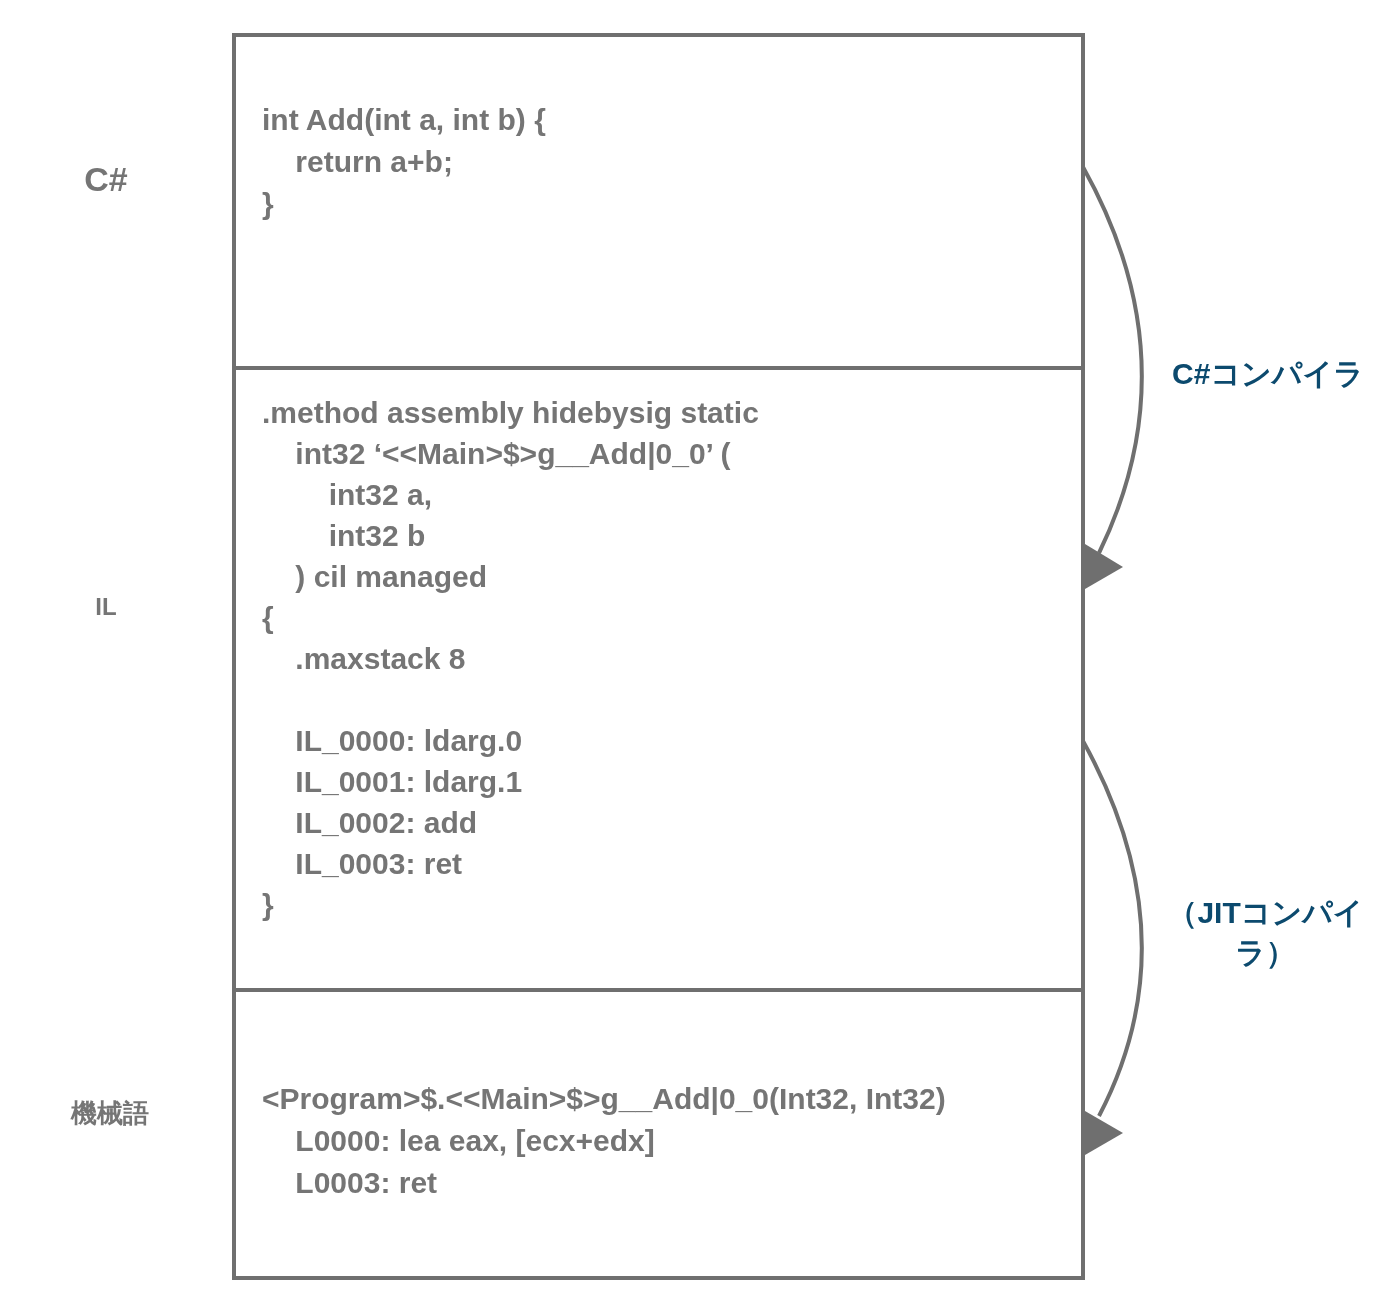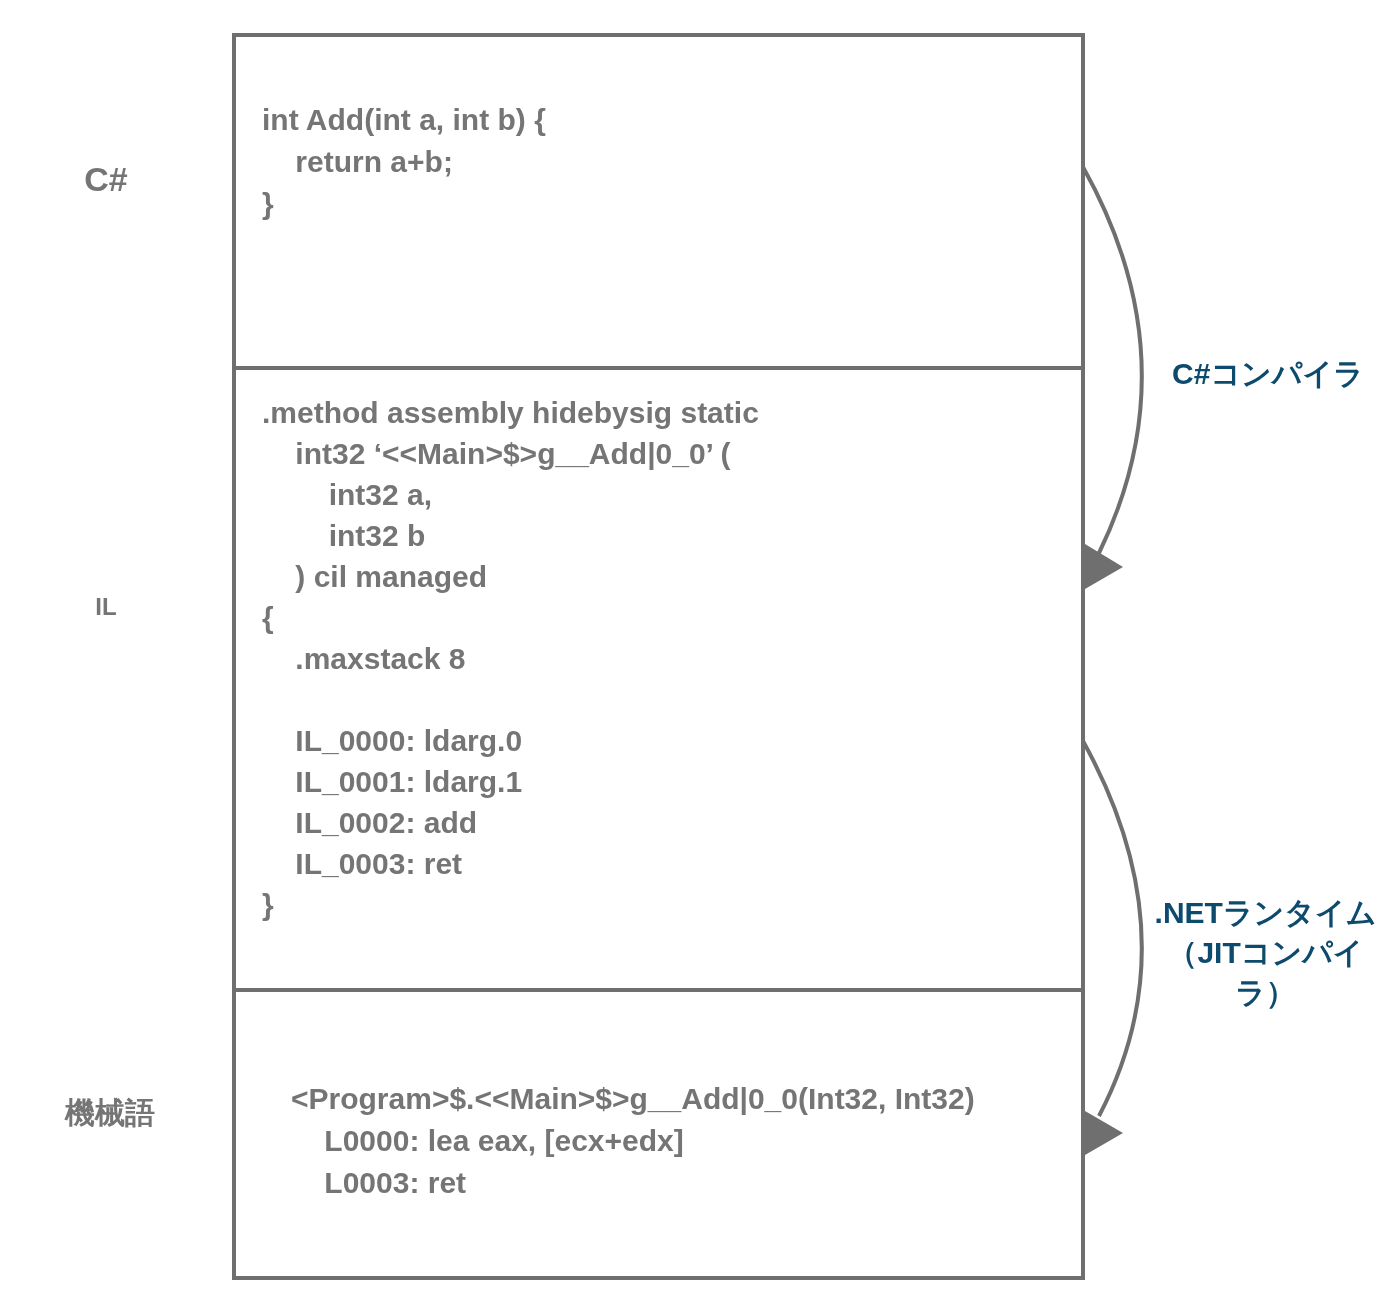--- a/index.html
+++ b/index.html
@@ -25,31 +25,31 @@
 
   .code {
     font-family: "Liberation Sans", "DejaVu Sans", sans-serif;
     font-weight: bold;
     font-size: 30px;
     color: #757575;
     white-space: pre;
   }
   .box-csharp  .code { padding: 62px 16px 0 26px; line-height: 42px; }
   .box-il      .code { padding: 22px 16px 0 26px; line-height: 41px; }
-  .box-machine .code { padding: 86px 16px 0 26px; line-height: 42px; margin-left: 29px; }
+  .box-machine .code { padding: 86px 16px 0 26px; line-height: 42px; }
 
   .stage-label {
     position: absolute;
     font-weight: bold;
     color: #757575;
     text-align: center;
   }
   .label-csharp  { left: 60px; top: 158px; width: 92px;  font-size: 34px; line-height: 42px; }
   .label-il      { left: 60px; top: 578px; width: 92px;  font-size: 24px; line-height: 42px; margin-top: 8px; }
-  .label-machine { left: 0px;  top: 1092px; width: 220px; font-size: 30px; line-height: 42px; }
+  .label-machine { left: 0px;  top: 1092px; width: 220px; font-size: 26px; line-height: 42px; }
 
   .arrow-label {
     position: absolute;
     font-weight: bold;
     color: #0c4a6e;
     text-align: center;
     font-size: 30px;
     line-height: 40px;
   }
   .label-compiler { left: 1158px; top: 353px; width: 220px; line-height: 42px; }
@@ -105,17 +105,16 @@
   <svg class="arrows" viewBox="0 0 1400 1315" xmlns="http://www.w3.org/2000/svg">
     <path d="M 1083 167 Q 1192 362 1099 553" fill="none" stroke="#6f6f6f" stroke-width="4"></path>
     <polygon points="1085,544 1123,567 1085,589" fill="#6f6f6f"></polygon>
     <path d="M 1083 741 Q 1192 938 1099 1116" fill="none" stroke="#6f6f6f" stroke-width="4"></path>
     <polygon points="1085,1111 1123,1133 1085,1155" fill="#6f6f6f"></polygon>
   </svg>
 
   <div class="arrow-label label-compiler">C#コンパイラ</div>
 
   <div class="arrow-label label-runtime">
-    <div>.NETランタイム</div>
     <div>（JITコンパイラ）</div>
   </div>
 
 </div>
 
 </body></html>

